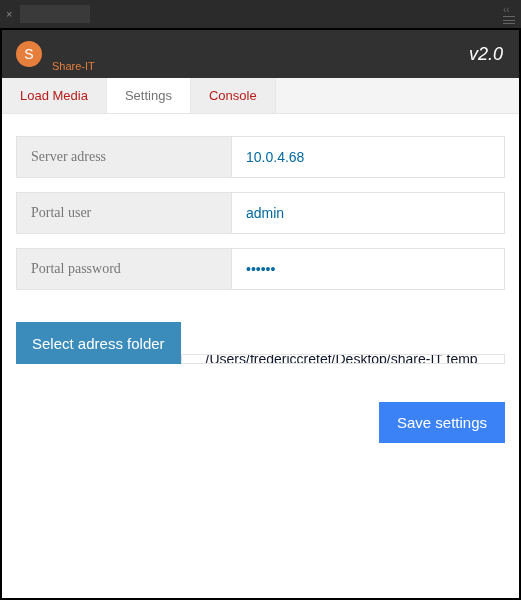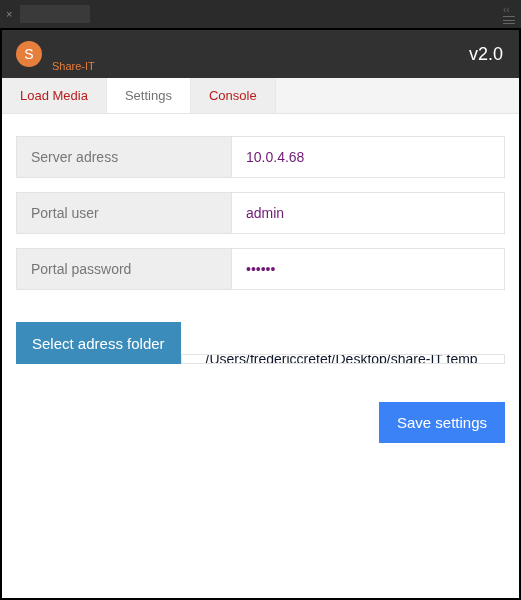--- a/index.html
+++ b/index.html
@@ -78,20 +78,21 @@
       font-size: 11px;
       font-weight: 500;
       margin-top: 24px;
     }
     .version {
       position: absolute;
       right: 16px;
       color: #fff;
       font-size: 18px;
       font-weight: 400;
+      font-style: italic;
     }
 
     .tabs {
       background: #f4f4f4;
       border-bottom: 1px solid #e5e5e5;
       height: 36px;
       display: flex;
     }
     .tab {
       padding: 0 18px;
@@ -119,28 +120,29 @@
     }
     .form-label {
       width: 216px;
       background: #eeeeee;
       border: 1px solid #e3e3e3;
       display: flex;
       align-items: center;
       padding: 0 14px;
       font-size: 14px;
       color: #777;
+      font-family: Liberation Serif, serif;
     }
     .form-input {
       flex: 1;
       border: 1px solid #e3e3e3;
       border-left: none;
       padding: 0 14px;
       font-size: 14px;
-      color: #701a75;
+      color: #0369a1;
       background: #fff;
       outline: none;
     }
 
     .folder-row {
       display: flex;
       margin-top: 32px;
       height: 42px;
     }
     .folder-btn {

